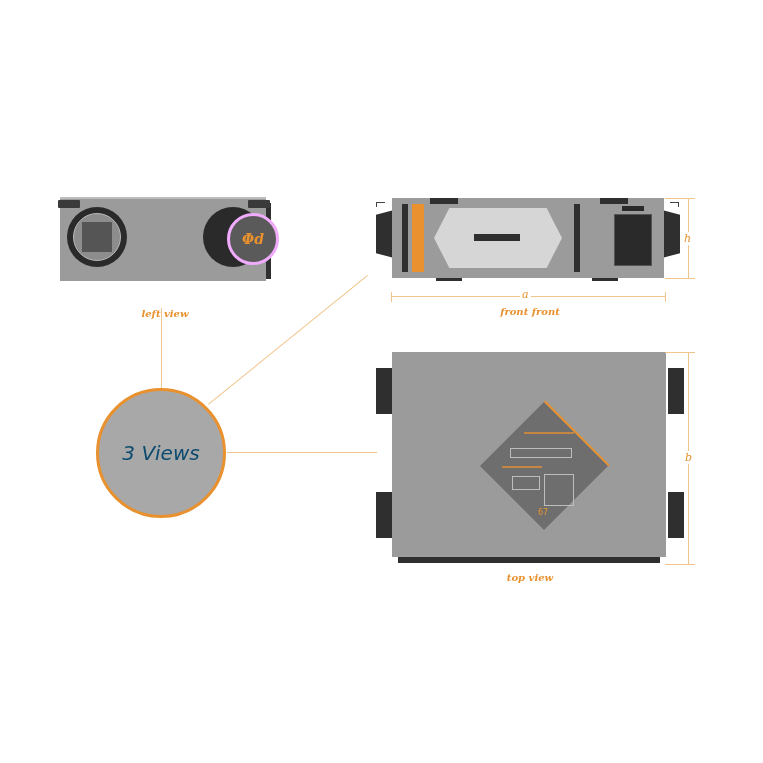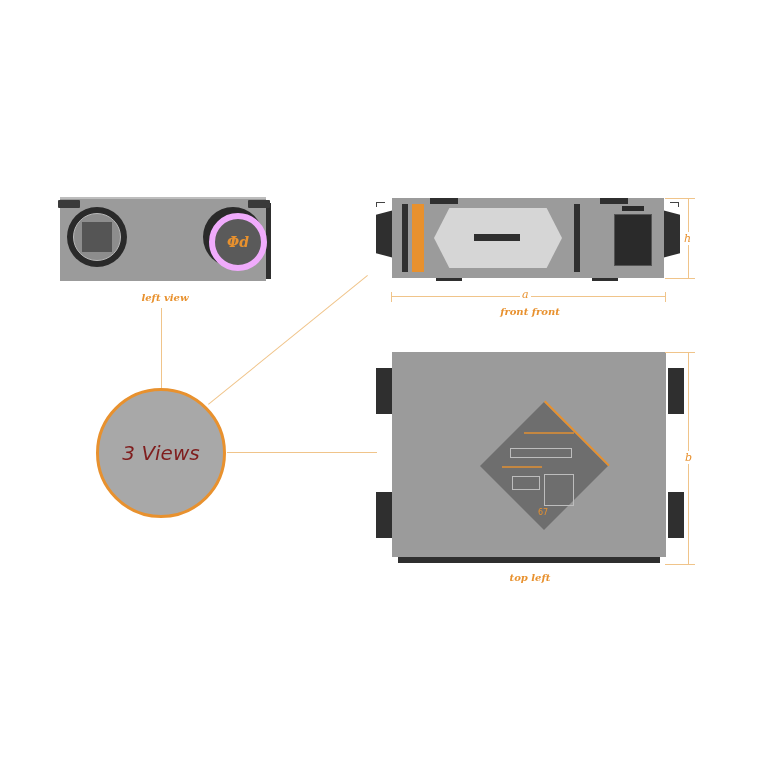--- a/index.html
+++ b/index.html
@@ -21,26 +21,26 @@
   <div class="abs" style="left:-2px;top:3px;width:22px;height:8px;background:#3a3a3a;border-radius:1px;"></div>
   <div class="abs" style="left:188px;top:3px;width:22px;height:8px;background:#3a3a3a;border-radius:1px;"></div>
 
   <div class="abs" style="left:7px;top:10px;width:60px;height:60px;border-radius:50%;background:#2a2a2a;">
     <div class="abs" style="left:6px;top:6px;width:46px;height:46px;border-radius:50%;background:#8d8d8d;border:1px solid #b8b8b8;">
       <div class="abs" style="left:8px;top:8px;width:30px;height:30px;background:#555;"></div>
     </div>
   </div>
 
   <div class="abs" style="left:143px;top:10px;width:60px;height:60px;border-radius:50%;background:#2a2a2a;">
-    <div class="abs" style="left:6px;top:6px;width:46px;height:46px;border-radius:50%;background:#5a5a5a;border:6px solid #f0abfc;display:flex;align-items:center;justify-content:center;">
+    <div class="abs" style="left:24px;top:6px;width:46px;height:46px;border-radius:50%;background:#5a5a5a;border:3px solid #f0abfc;display:flex;align-items:center;justify-content:center;">
       <span style="color:#e8912e;font-weight:bold;font-style:italic;font-family:'DejaVu Serif',serif;font-size:14px;">Φd</span>
     </div>
   </div>
 </div>
-<div class="lbl" style="left:130px;top:292px;width:70px;">left view</div>
+<div class="lbl" style="left:130px;top:308px;width:70px;">left view</div>
 
 <div class="abs" style="left:374px;top:196px;width:320px;height:100px;">
 
   <div class="abs dark" style="left:2px;top:14px;width:18px;height:48px;clip-path:polygon(0 10%,100% 0,100% 100%,0 90%);"></div>
   <div class="abs dark" style="left:288px;top:14px;width:18px;height:48px;clip-path:polygon(0 0,100% 10%,100% 90%,0 100%);"></div>
 
   <div class="abs gray" style="left:18px;top:2px;width:272px;height:80px;"></div>
 
   <div class="abs dark" style="left:56px;top:2px;width:28px;height:6px;"></div>
   <div class="abs dark" style="left:226px;top:2px;width:28px;height:6px;"></div>
@@ -88,21 +88,21 @@
   <div class="abs" style="left:136px;top:98px;width:60px;height:8px;border:1px solid #bdbdbd;"></div>
   <div class="abs" style="left:170px;top:124px;width:28px;height:30px;border:1px solid #bdbdbd;"></div>
   <div class="abs" style="left:138px;top:126px;width:26px;height:12px;border:1px solid #bdbdbd;"></div>
   <div class="abs" style="left:164px;top:158px;color:#e8912e;font-size:8px;">67</div>
 </div>
 
 <div class="oline" style="left:665px;top:352px;width:30px;height:1px;"></div>
 <div class="oline" style="left:665px;top:564px;width:30px;height:1px;"></div>
 <div class="oline" style="left:688px;top:352px;width:1px;height:213px;"></div>
 <div class="dim" style="left:683px;top:451px;">b</div>
-<div class="lbl" style="left:495px;top:572px;width:70px;">top left</div>
+<div class="lbl" style="left:495px;top:572px;width:70px;">top view</div>
 
 <div class="oline" style="left:161px;top:308px;width:1px;height:80px;"></div>
 <div class="oline" style="left:208px;top:404px;width:205px;height:1px;transform-origin:left top;transform:rotate(-39deg);"></div>
 <div class="oline" style="left:227px;top:452px;width:150px;height:1px;"></div>
 
 <div class="abs" style="left:96px;top:388px;width:130px;height:130px;border-radius:50%;background:#a8a8a8;border:3px solid #e8912e;box-sizing:border-box;display:flex;align-items:center;justify-content:center;">
-  <span style="color:#7f1d1d;font-style:italic;font-size:20px;font-family:'DejaVu Sans',sans-serif;">3 Views</span>
+  <span style="color:#0c4a6e;font-style:italic;font-size:20px;font-family:'DejaVu Sans',sans-serif;">3 Views</span>
 </div>
 
 </body></html>

